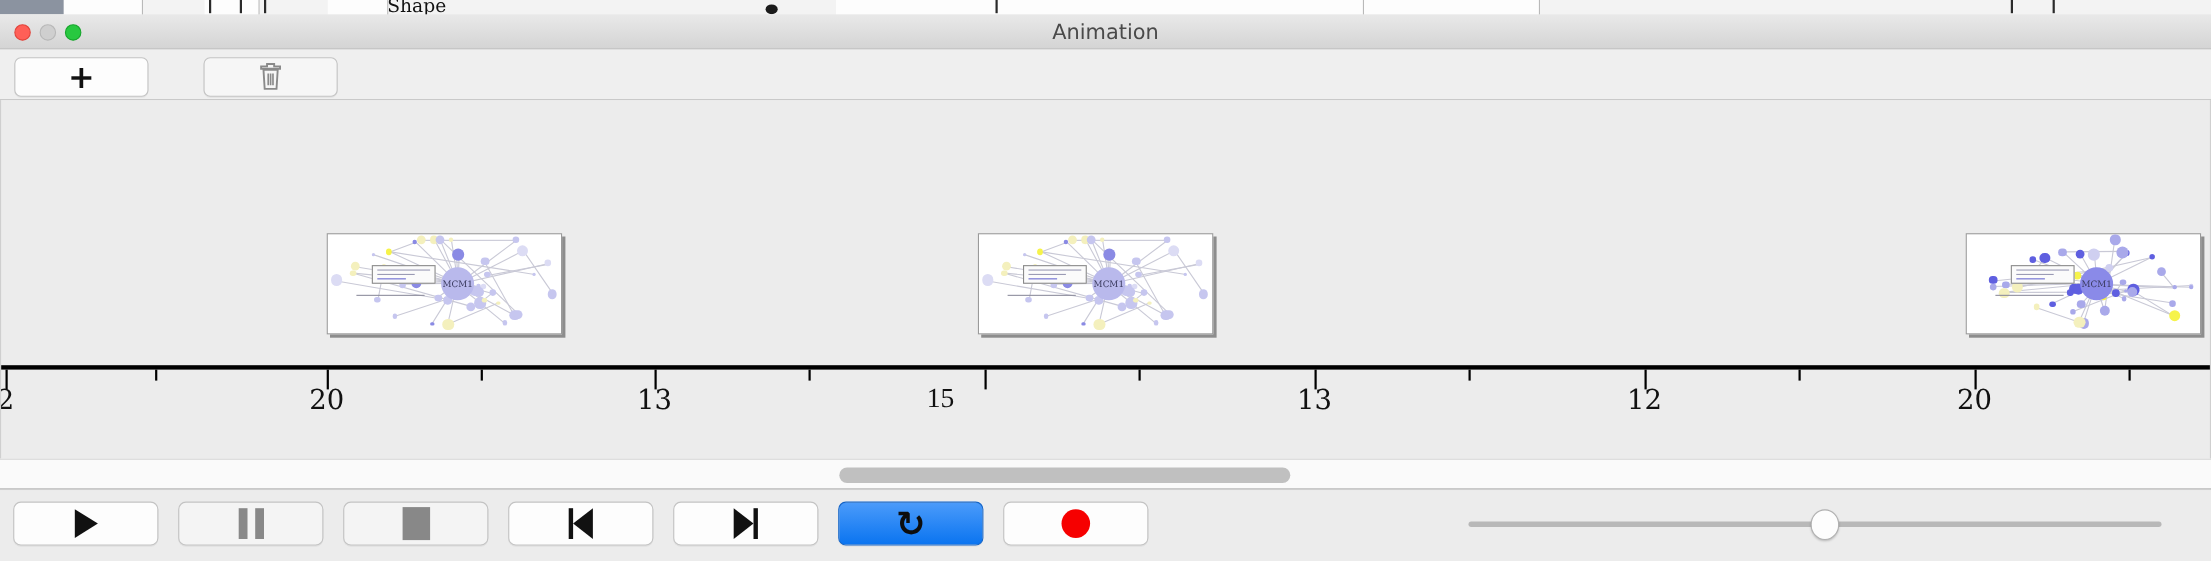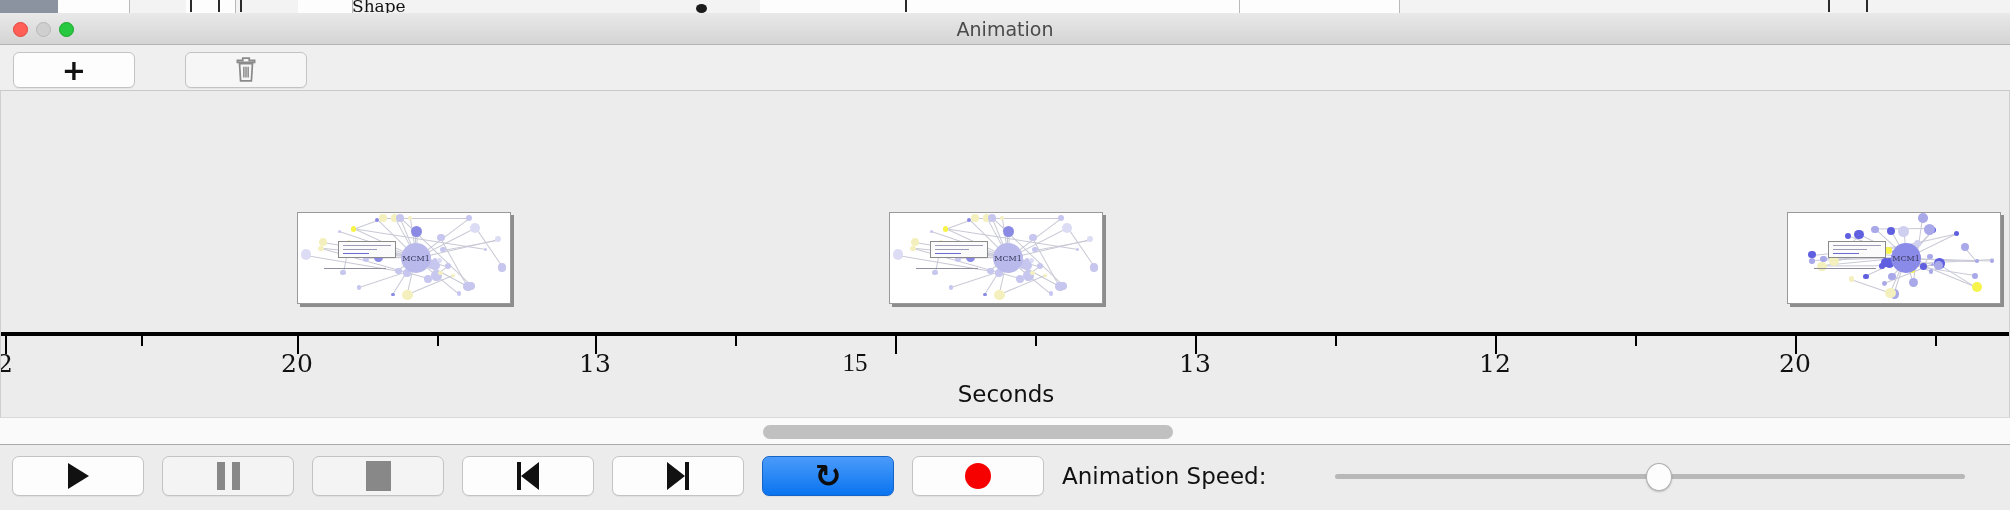--- a/index.html
+++ b/index.html
@@ -564,21 +564,20 @@
       <div class="tick-label" style="left: 1194px;">13</div>
       <div class="tick minor" style="left: 1334px;"></div>
       <div class="tick major" style="left: 1494px;"></div>
       <div class="tick-label" style="left: 1494px;">12</div>
       <div class="tick minor" style="left: 1634px;"></div>
       <div class="tick major" style="left: 1794px;"></div>
       <div class="tick-label" style="left: 1794px;">20</div>
       <div class="tick minor" style="left: 1934px;"></div>
     </div>
 
-  <div class="axis-title">Seconds</div>
 </div>
 
 <div class="scroll-area">
   <div class="scroll-thumb"></div>
 </div>
 
 <div class="playbar">
 
   <div class="pb-btn" id="play-button">
     <span class="tri-play"></span>
@@ -610,18 +609,17 @@
   </div>
 
   <div class="pb-btn active" id="loop-button">
     <span class="loop-glyph">↻</span>
   </div>
 
   <div class="pb-btn" id="record-button">
     <span class="rec-dot"></span>
   </div>
 
-  <div class="speed-label">Animation Speed:</div>
 
   <div class="speed-slider">
     <div class="speed-thumb"></div>
   </div>
 </div>
 
 </body></html>

